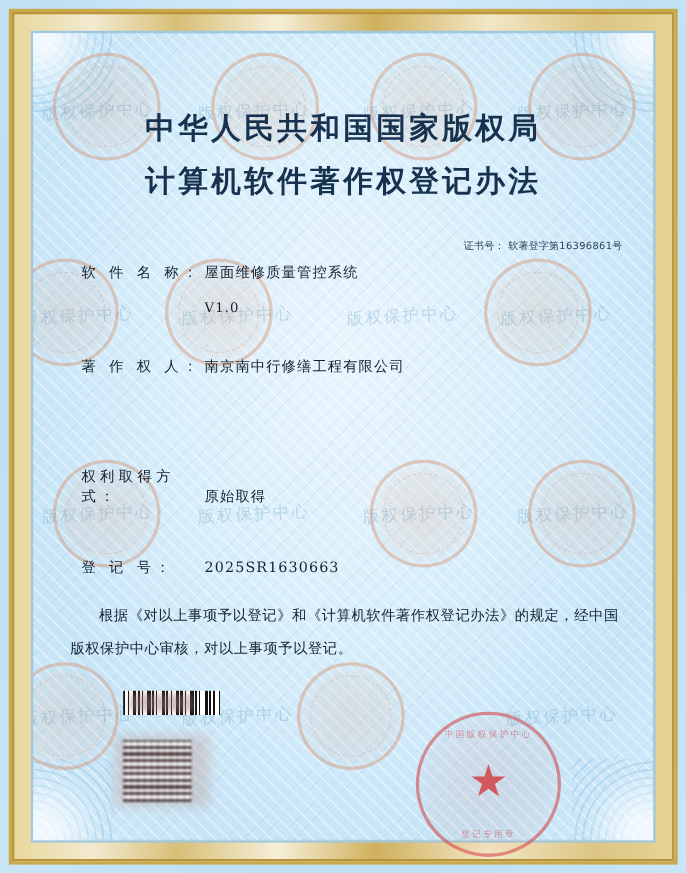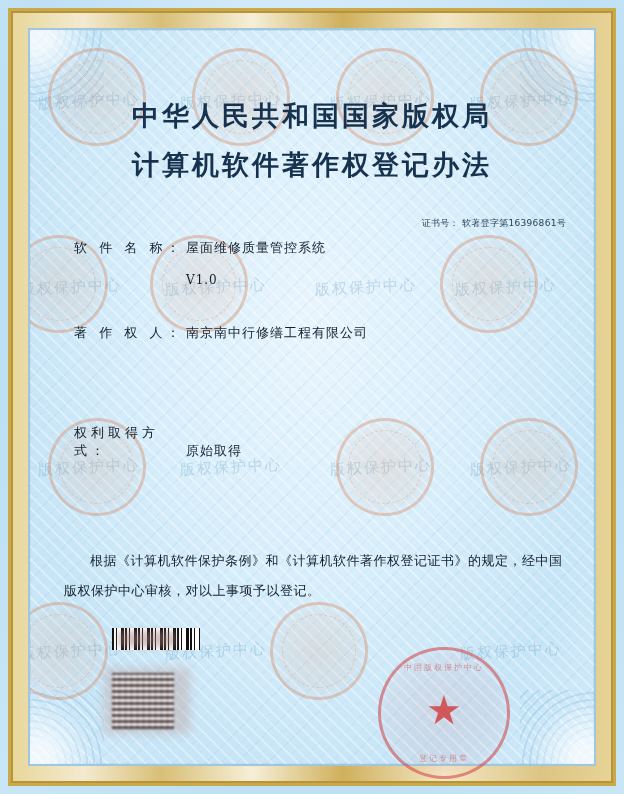--- a/index.html
+++ b/index.html
@@ -214,22 +214,25 @@
 
     <div class="row r-owner">
       <span class="lbl">著 作 权 人：</span><span class="val">南京南中行修缮工程有限公司</span>
     </div>
 
     <div class="row r-way">
       <span class="lbl">权利取得方式：</span><span class="val">原始取得</span>
     </div>
 
 
-
-    <div class="para">根据《计算机软件保护条例》和《计算机软件著作权登记证书》的规定，经中国版权保护中心审核，对以上事项予以登记。</div>
+    <div class="row r-regno">
+      <span class="lbl">登  记  号：</span><span class="val">2025SR1630663</span>
+    </div>
+
+    <div class="para">根据《对以上事项予以登记》和《计算机软件著作权登记办法》的规定，经中国版权保护中心审核，对以上事项予以登记。</div>
 
     <div class="barcode"></div>
     <div class="barcode-blur"></div>
 
     <div class="qr-blur"></div>
     <div class="qr"></div>
 
     <div class="seal">
       <div class="arc-top">中国版权保护中心</div>
       <div class="star">★</div>

